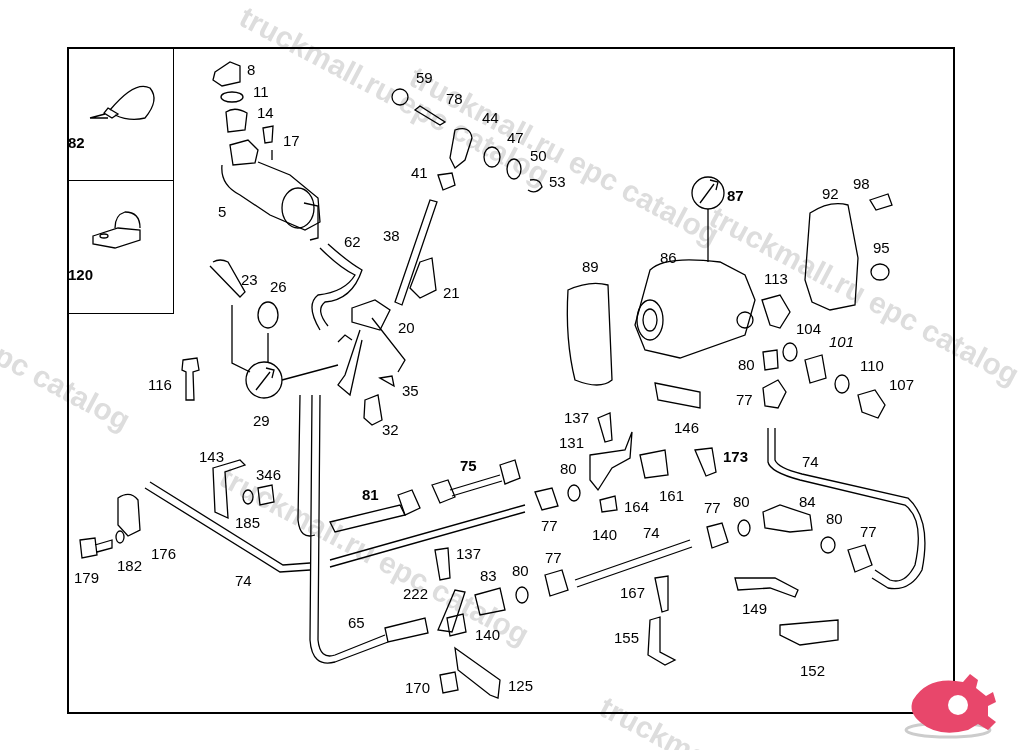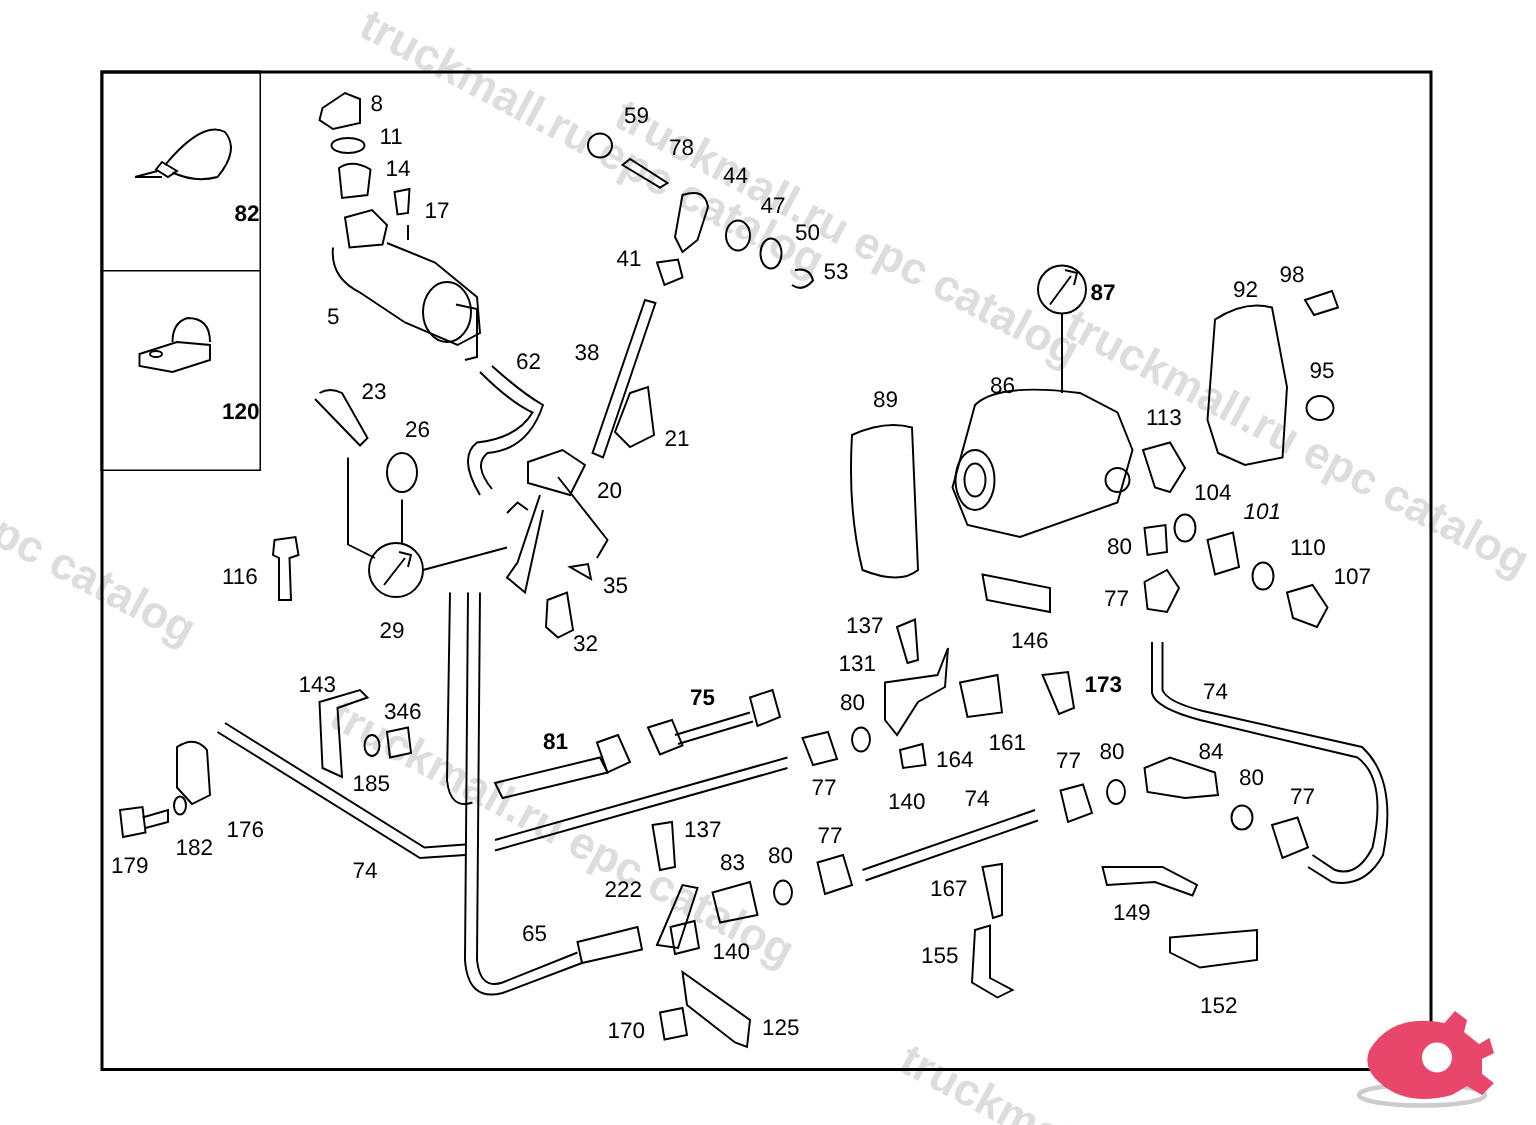--- a/index.html
+++ b/index.html
@@ -1,21 +1,21 @@
 <!DOCTYPE html>
 <html><head>
 <meta charset="utf-8">
 <style>
   html,body{margin:0;padding:0;background:#fff;}
   body{width:1024px;height:750px;position:relative;overflow:hidden;font-family:"Liberation Sans",sans-serif;}
   #frame{position:absolute;left:67px;top:47px;width:888px;height:667px;border:2px solid #000;box-sizing:border-box;}
   .inset{position:absolute;left:67px;width:107px;border:1.5px solid #000;box-sizing:border-box;border-top:none;}
   #inset-82{top:47px;height:134px;border-top:2px solid #000;}
   #inset-120{top:180px;height:134px;}
-  .inset-label{position:absolute;left:0;width:100%;text-align:right;font-weight:bold;font-size:15px;}
+  .inset-label{position:absolute;left:0;width:100%;text-align:left;font-weight:bold;font-size:15px;}
   .lbl{position:absolute;font-size:15px;color:#000;white-space:nowrap;line-height:1;}
   .lbl.b{font-weight:bold;text-align:right;}
   svg#art{position:absolute;left:0;top:0;}
   .wm{position:absolute;color:#ddd;font-size:30px;font-weight:bold;transform-origin:left top;white-space:nowrap;pointer-events:none;}
   #logo{position:absolute;left:858px;top:660px;width:160px;height:90px;}
 </style>
 </head>
 <body>
 
 <div class="wm" style="left:250px;top:0px;transform:rotate(28deg);">truckmall.ru epc catalog</div>
@@ -182,21 +182,21 @@
 <span class="lbl" style="left:218px;top:204px;">5</span>
 <span class="lbl" style="left:416px;top:70px;">59</span>
 <span class="lbl" style="left:446px;top:91px;">78</span>
 <span class="lbl" style="left:482px;top:110px;">44</span>
 <span class="lbl" style="left:507px;top:130px;">47</span>
 <span class="lbl" style="left:530px;top:148px;">50</span>
 <span class="lbl" style="left:549px;top:174px;">53</span>
 <span class="lbl" style="left:411px;top:165px;">41</span>
 <span class="lbl" style="left:383px;top:228px;">38</span>
 <span class="lbl" style="left:344px;top:234px;">62</span>
-<span class="lbl" style="left:241px;top:254px;">23</span>
+<span class="lbl" style="left:241px;top:272px;">23</span>
 <span class="lbl" style="left:270px;top:279px;">26</span>
 <span class="lbl" style="left:443px;top:285px;">21</span>
 <span class="lbl" style="left:398px;top:320px;">20</span>
 <span class="lbl" style="left:402px;top:383px;">35</span>
 <span class="lbl" style="left:382px;top:422px;">32</span>
 <span class="lbl" style="left:253px;top:413px;">29</span>
 <span class="lbl" style="left:148px;top:377px;">116</span>
 <span class="lbl b" style="left:727px;top:188px;">87</span>
 <span class="lbl" style="left:660px;top:250px;">86</span>
 <span class="lbl" style="left:582px;top:259px;">89</span>

